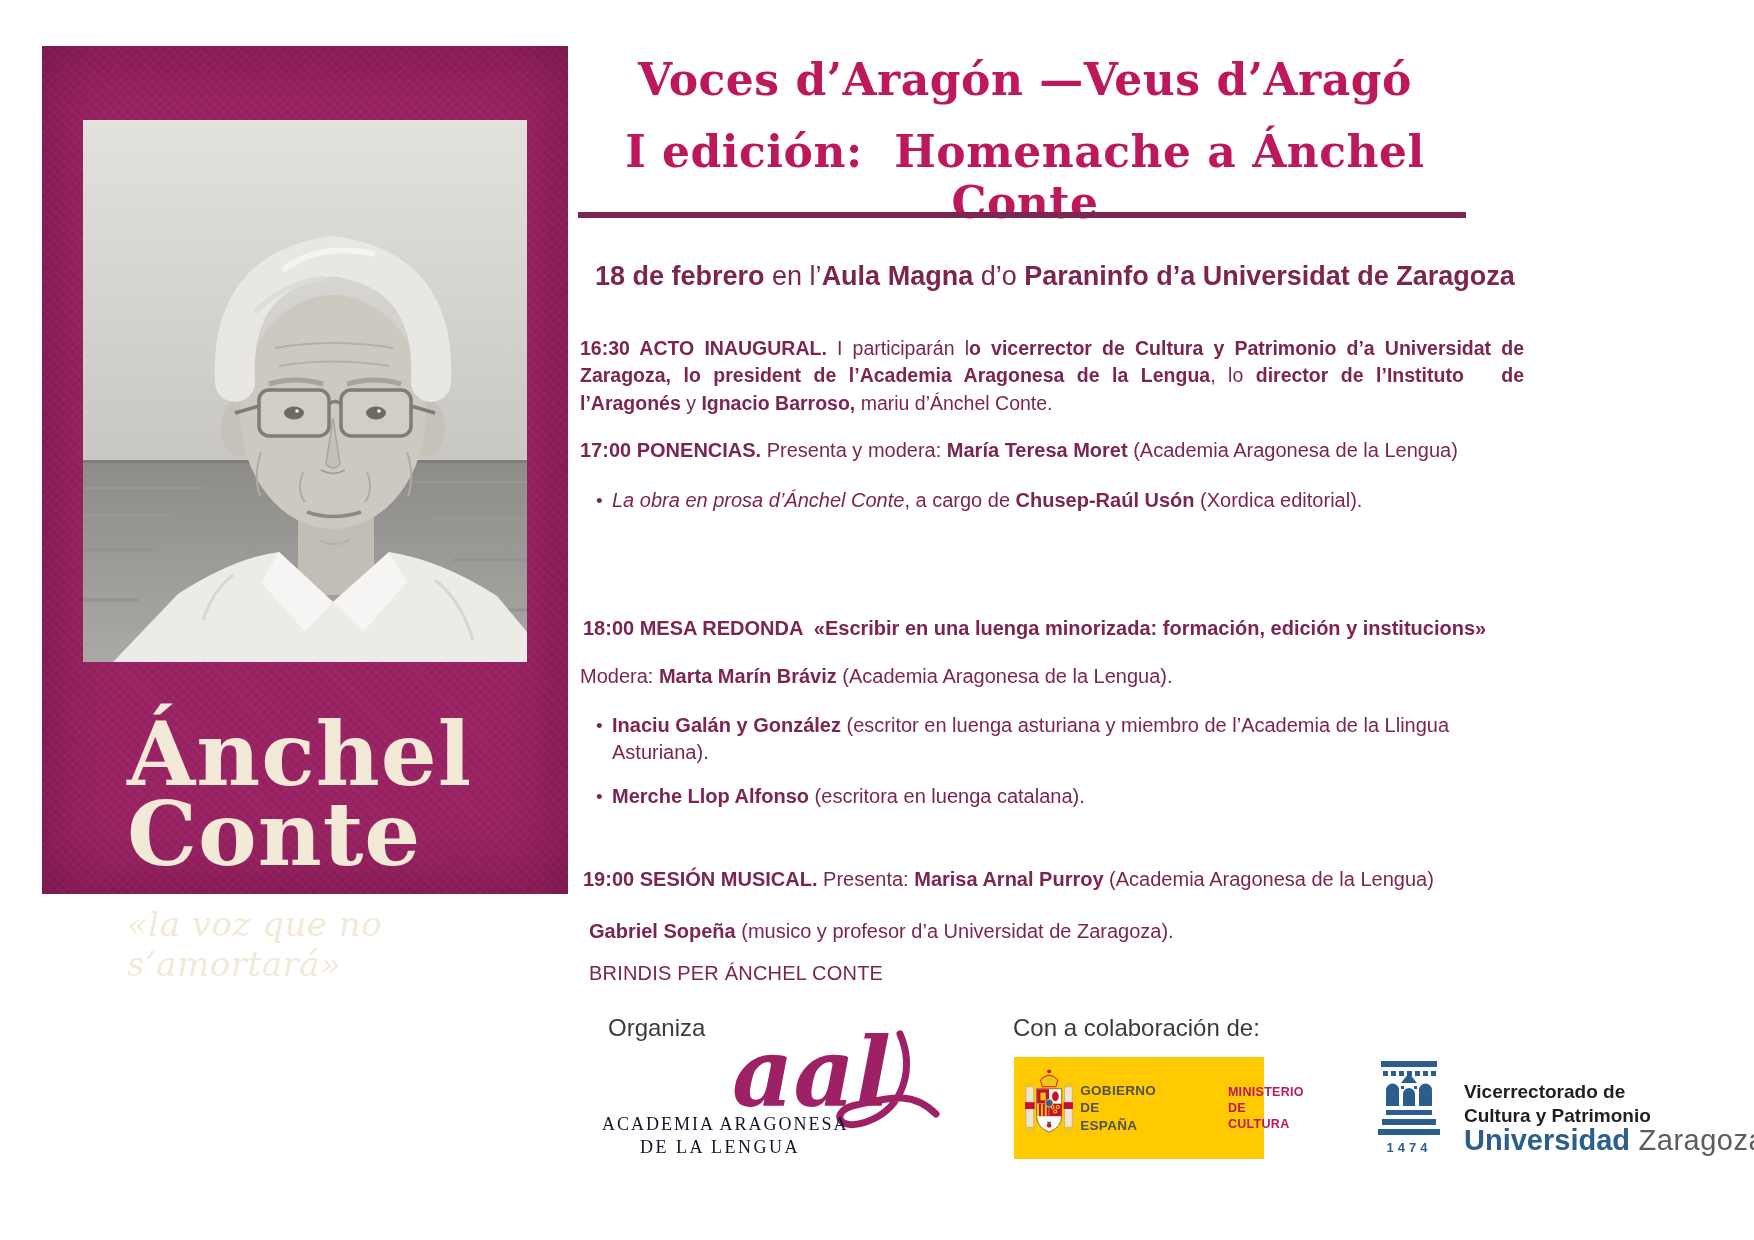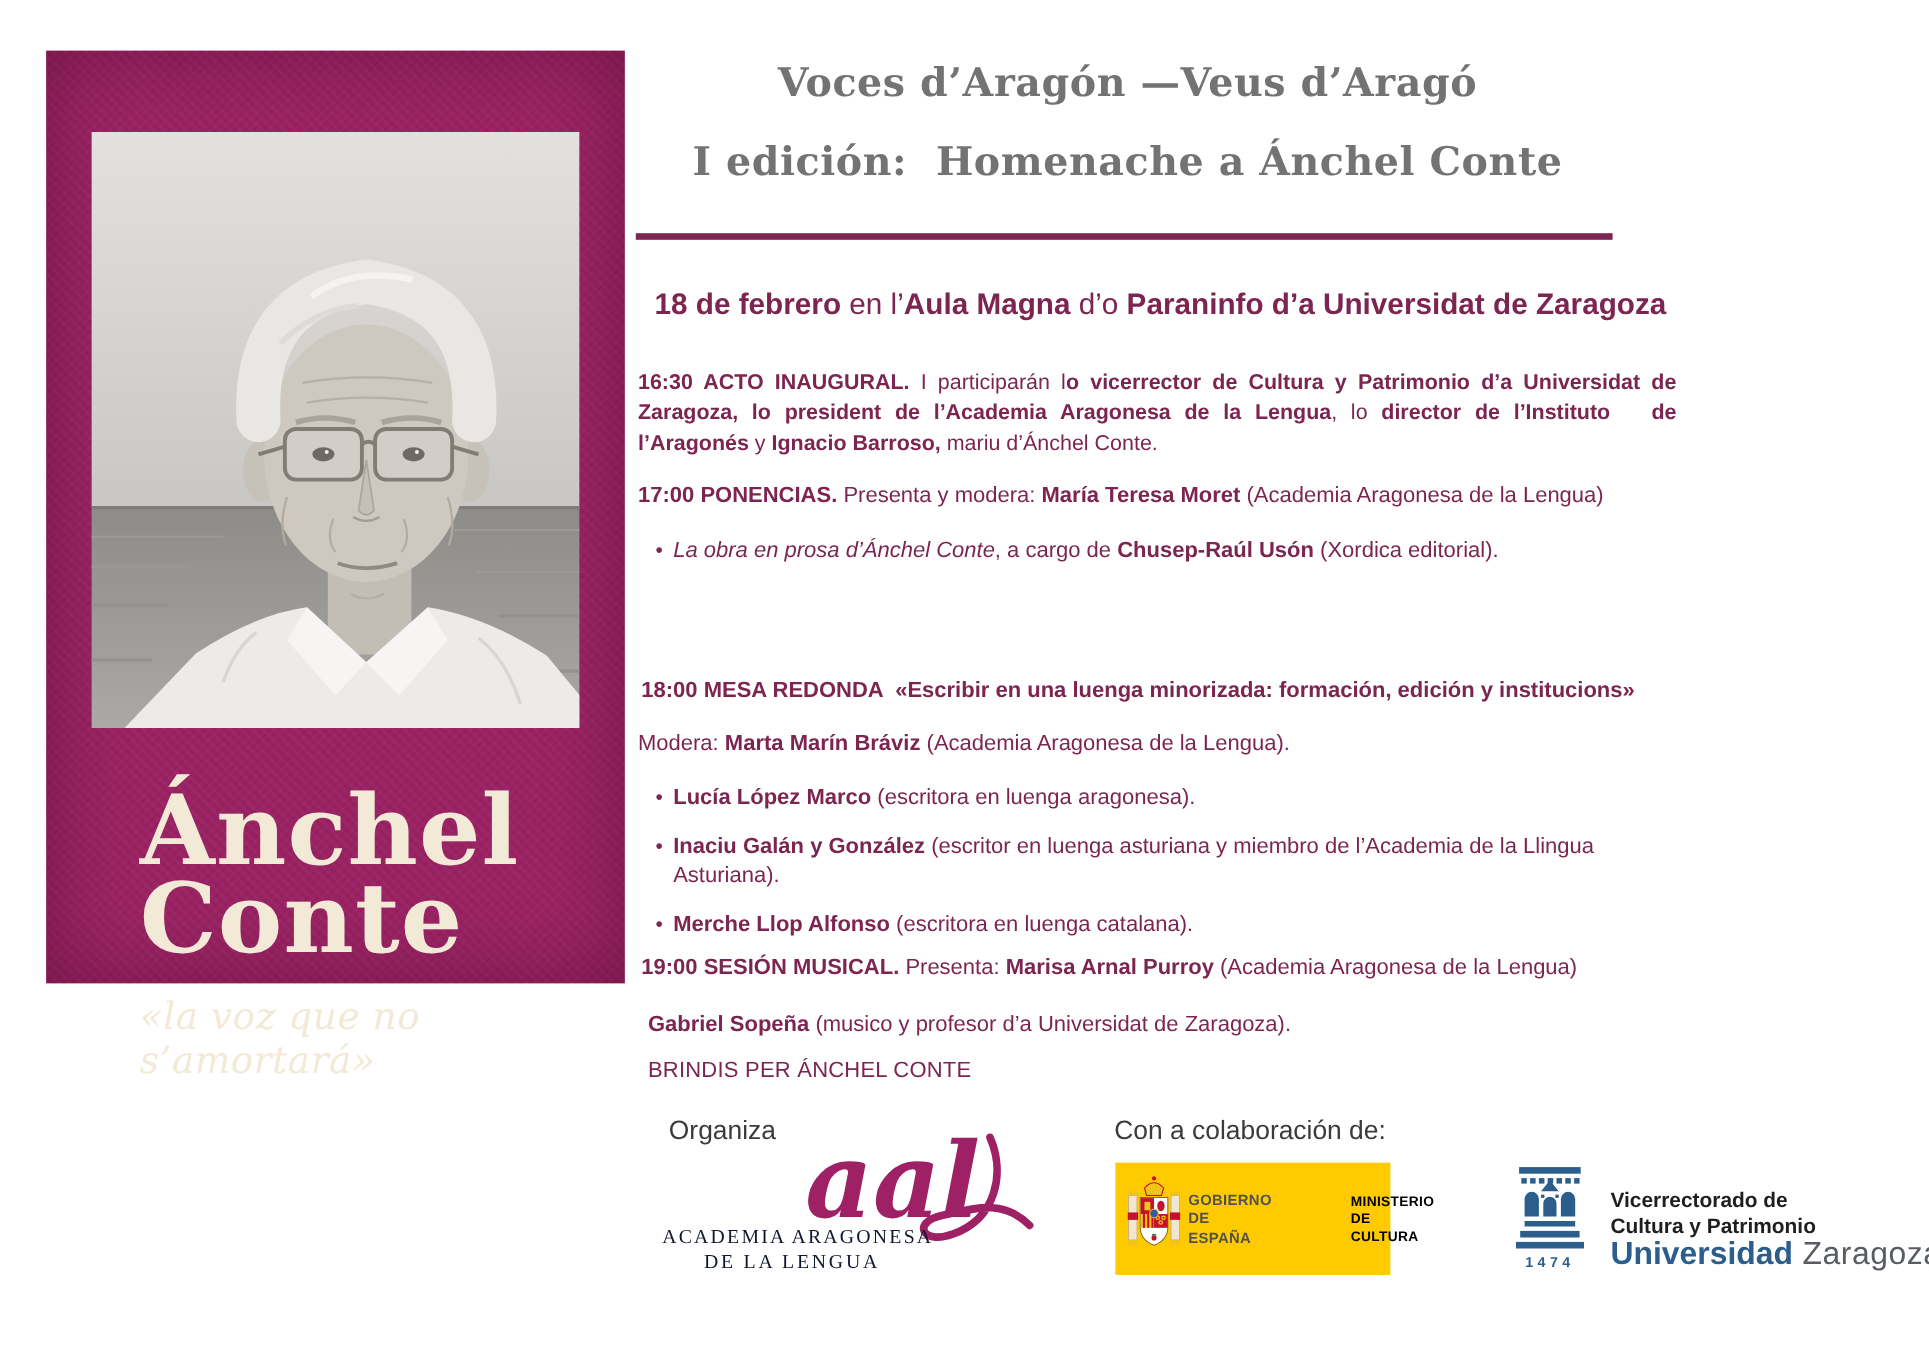--- a/index.html
+++ b/index.html
@@ -15,21 +15,21 @@
           box-shadow:inset 0 0 70px rgba(55,0,30,.38);}
   .photo{position:absolute;left:41px;top:74px;width:444px;height:542px;overflow:hidden;}
   .photo svg{display:block;width:100%;height:100%;}
   .poster-name{position:absolute;left:85px;top:668px;font-family:"DejaVu Serif",serif;
                font-weight:700;font-size:88px;line-height:80px;color:#f2e9d6;letter-spacing:1px;}
   .poster-quote{position:absolute;left:85px;top:858px;font-family:"DejaVu Serif",serif;
                 font-style:italic;font-size:34px;color:#f2e9d6;letter-spacing:.5px;}
 
   
   .title{position:absolute;left:560px;width:930px;text-align:center;font-family:"DejaVu Serif",serif;
-         font-weight:700;font-size:36px;color:#737373;letter-spacing:.5px;white-space:pre-wrap;}
+         font-weight:700;font-size:44px;color:#be185d;letter-spacing:.5px;white-space:pre-wrap;}
   .t1{top:54px;}
   .t2{top:126px;}
   .rule{position:absolute;left:578px;top:212px;width:888px;height:6px;background:#7c2551;}
 
   
   .line{position:absolute;font-size:20px;color:#7c2551;white-space:pre-wrap;line-height:27px;}
   .date{left:595px;top:259px;font-size:27px;line-height:34px;}
   .acto{left:580px;top:315px;width:944px;font-size:19.5px;line-height:27.5px;text-align:justify;}
   .ponencias{left:580px;top:437px;}
   .mesa{left:583px;top:615px;font-weight:700;}
@@ -58,21 +58,21 @@
             letter-spacing:2px;color:#0f172a;white-space:nowrap;}
   .aal-l1{left:602px;top:1114px;}
   .aal-l2{left:602px;top:1137px;width:236px;text-align:center;letter-spacing:2.5px;}
 
   .gob{position:absolute;left:1014px;top:1057px;width:250px;height:102px;background:#ffcb00;
        display:flex;align-items:center;gap:30px;}
   .gob-left{display:flex;align-items:center;gap:7px;padding-left:11px;width:146px;box-sizing:border-box;}
   .gob-divider{width:2px;align-self:stretch;background:#ffffff;}
   .gob-right{padding-left:10px;}
   .gob-t1{font-size:13.5px;font-weight:700;color:#52514d;line-height:1.3;letter-spacing:.3px;}
-  .gob-t2{font-size:12.5px;font-weight:700;color:#000000;line-height:1.3;letter-spacing:.3px;}
+  .gob-t2{font-size:12.5px;font-weight:700;color:#be185d;line-height:1.3;letter-spacing:.3px;}
 
   .uz-icon{position:absolute;left:1378px;top:1061px;width:62px;height:76px;}
   .uz-year{position:absolute;left:1372px;top:1140px;width:74px;text-align:center;font-size:13px;
            letter-spacing:4px;color:#2b5e8c;font-weight:700;}
   .uz-t{position:absolute;left:1464px;font-size:19px;font-weight:700;color:#1f1f1f;line-height:1;}
   .uz-t1{top:1082px;}
   .uz-t2{top:1106px;}
   .uz-uni{position:absolute;left:1464px;top:1126px;font-size:29px;line-height:1;white-space:nowrap;}
   .uz-uni .u-bold{font-weight:700;color:#2b5e8c;}
   .uz-uni .u-light{font-weight:400;color:#595d61;letter-spacing:.5px;}
@@ -155,21 +155,20 @@
   <main>
     <div class="line date"><span class="rt-b">18 de febrero</span><span class="rt-r"> en l’</span><span class="rt-b">Aula Magna</span><span class="rt-r"> d’o </span><span class="rt-b">Paraninfo d’a Universidat de Zaragoza</span></div>
     <p class="line acto"><span class="rt-b">16:30 ACTO INAUGURAL.</span><span class="rt-r"> I participarán l</span><span class="rt-b">o vicerrector de Cultura y Patrimonio d’a Universidat de Zaragoza, lo president de l’Academia Aragonesa de la Lengua</span><span class="rt-r">, lo </span><span class="rt-b">director de l’Instituto   de l’Aragonés</span><span class="rt-r"> y </span><span class="rt-b">Ignacio Barroso,</span><span class="rt-r"> mariu d’Ánchel Conte.</span></p>
     <div class="line ponencias"><span class="rt-b">17:00 PONENCIAS.</span><span class="rt-r"> Presenta y modera: </span><span class="rt-b">María Teresa Moret</span><span class="rt-r"> (Academia Aragonesa de la Lengua)</span></div>
     <ul class="prog ul1">
       <li><span class="rt-i">La obra en prosa d’Ánchel Conte</span><span class="rt-r">, a cargo de </span><span class="rt-b">Chusep-Raúl Usón</span><span class="rt-r"> (Xordica editorial).</span></li>
     </ul>
     <div class="line mesa"><span class="rt-b">18:00 MESA REDONDA  «Escribir en una luenga minorizada: formación, edición y institucions»</span></div>
     <div class="line modera"><span class="rt-r">Modera: </span><span class="rt-b">Marta Marín Bráviz</span><span class="rt-r"> (Academia Aragonesa de la Lengua).</span></div>
     <ul class="prog ul2">
-      <li><span class="rt-b">Lucía López Marco</span><span class="rt-r"> (escritora en luenga aragonesa).</span></li>
       <li><span class="rt-b">Inaciu Galán y González</span><span class="rt-r"> (escritor en luenga asturiana y miembro de l’Academia de la Llingua Asturiana).</span></li>
       <li><span class="rt-b">Merche Llop Alfonso</span><span class="rt-r"> (escritora en luenga catalana).</span></li>
     </ul>
     <div class="line sesion"><span class="rt-b">19:00 SESIÓN MUSICAL.</span><span class="rt-r"> Presenta: </span><span class="rt-b">Marisa Arnal Purroy</span><span class="rt-r"> (Academia Aragonesa de la Lengua)</span></div>
     <div class="line gabriel"><span class="rt-b">Gabriel Sopeña</span><span class="rt-r"> (musico y profesor d’a Universidat de Zaragoza).</span></div>
     <div class="line brindis">BRINDIS PER ÁNCHEL CONTE</div>
   </main>
 
   
   <footer>

